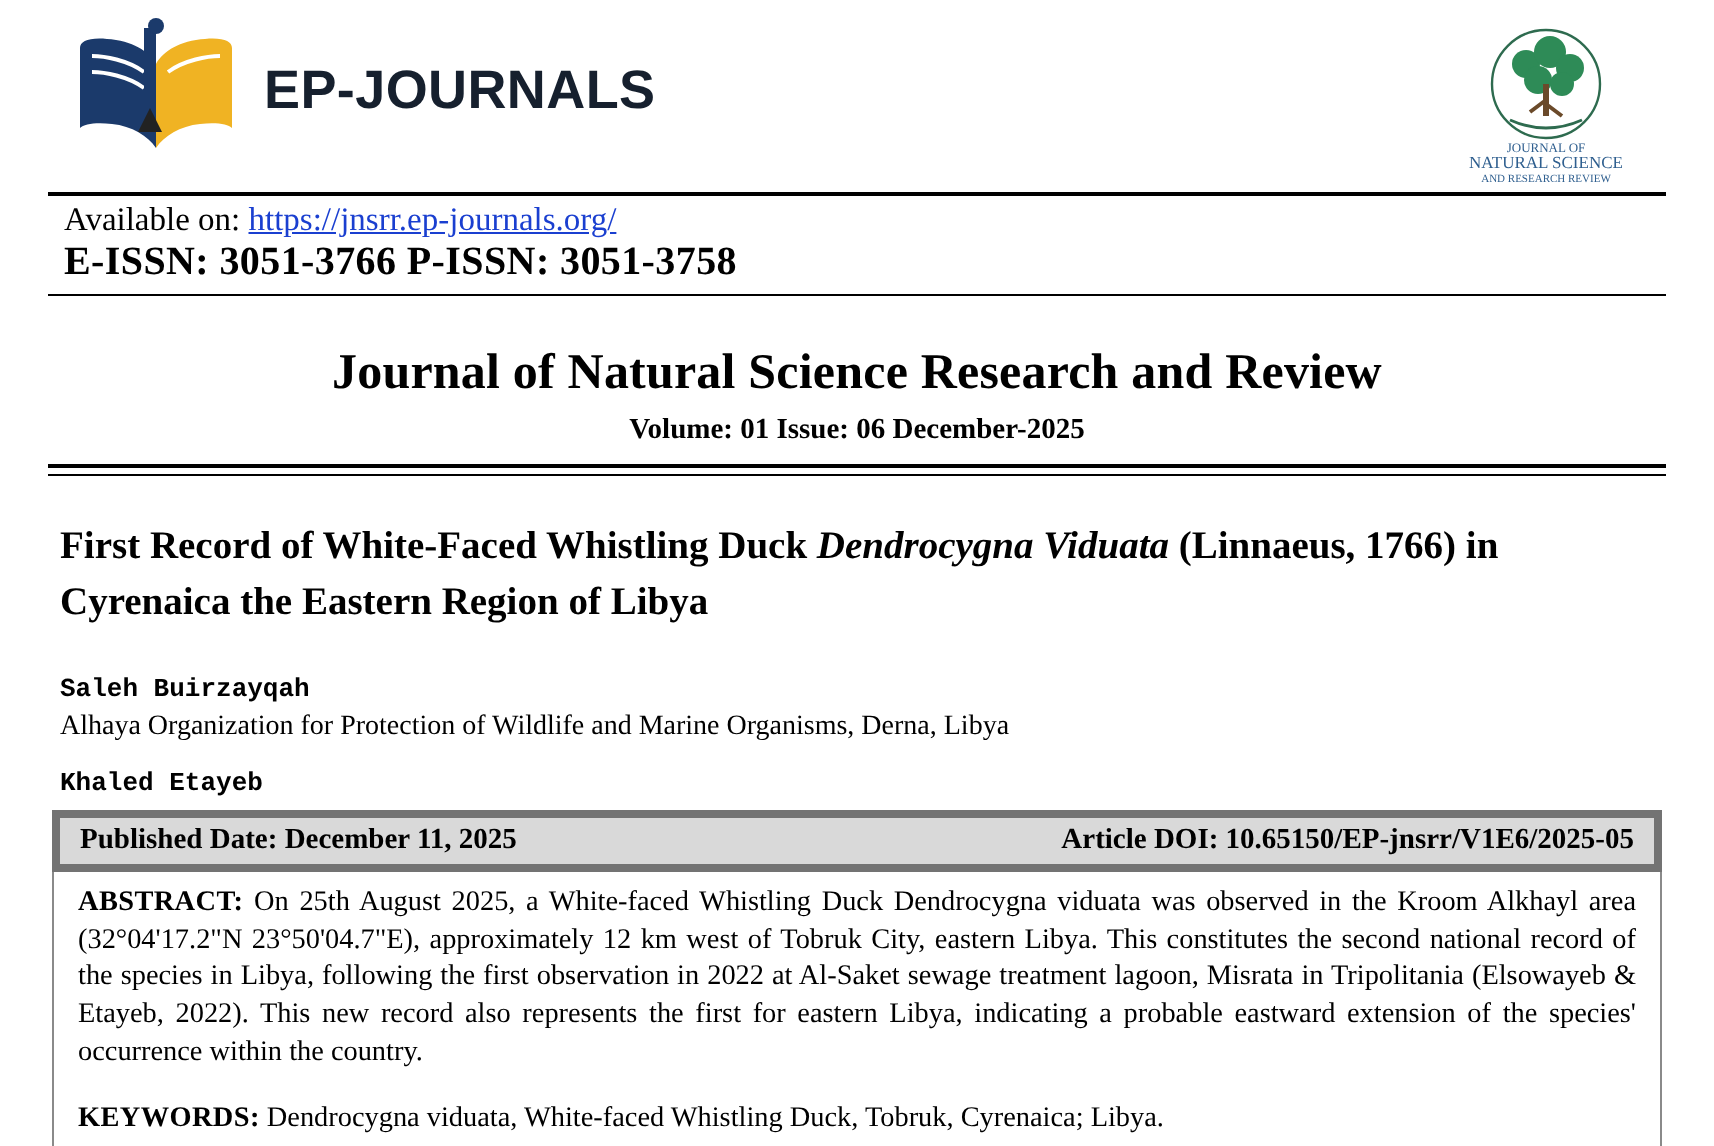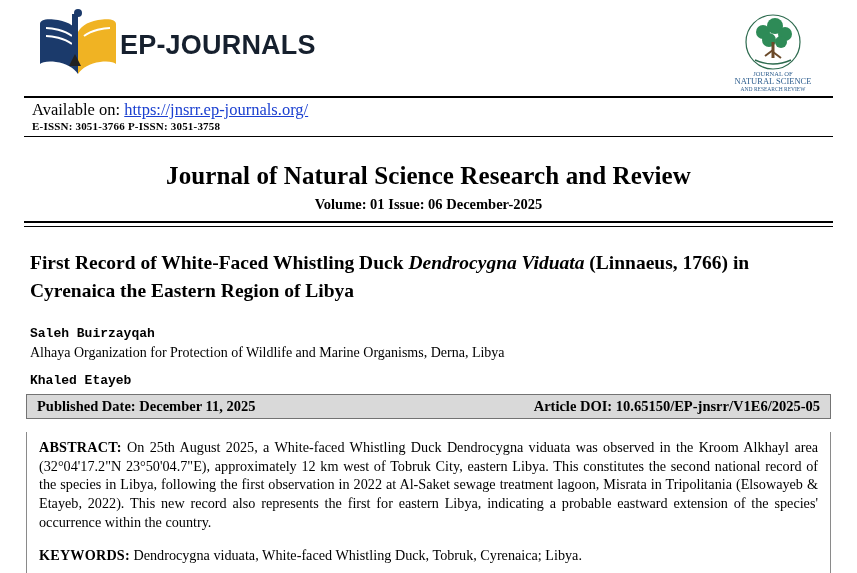--- a/index.html
+++ b/index.html
@@ -26,20 +26,21 @@
   .masthead {
     display: flex;
     align-items: flex-start;
     justify-content: space-between;
     padding-top: 8px;
     height: 86px;
   }
   .brand {
     display: flex;
     align-items: center;
+    gap: 12px;
     padding-left: 14px;
   }
   .brand-logo {
     width: 84px;
     height: 74px;
     flex: none;
   }
   .brand-name {
     font-family: "Liberation Sans", sans-serif;
     font-weight: bold;
@@ -62,21 +63,21 @@
     font-size: 16.5px;
     padding: 2px 4px 4px 10px;
     flex-direction: column;
   }
   .avail-left a {
     color: #1a3fd0;
     text-decoration: underline;
   }
   .issn {
     font-weight: bold;
-    font-size: 11px;
+    font-size: 20px;
     letter-spacing: .2px;
     padding-right: 18px;
     text-align: center;
   }
   .rule-thick {
     border-top: 2px solid #000;
     margin: 2px 2px 0 2px;
   }
   .rule-thin {
     border-top: 1px solid #000;
@@ -131,23 +132,23 @@
     font-size: 14px;
     line-height: 1.45;
     margin-bottom: 10px;
   }
   .author-affil div {
     margin-bottom: 1px;
   }
 
   
   .pub-bar {
-    margin: 6px 4px 13px 4px;
+    margin: 6px 4px 0 4px;
     background: #d9d9d9;
-    border: 1px solid #737373;
+    border: 4px solid #737373;
     display: flex;
     justify-content: space-between;
     align-items: center;
     padding: 3px 10px;
     font-weight: bold;
     font-size: 14.5px;
     gap: 20px;
   }
 
   

